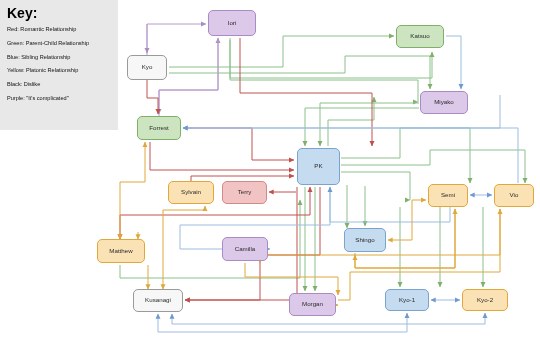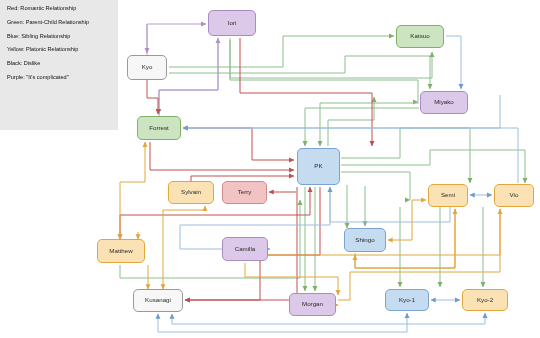--- a/index.html
+++ b/index.html
@@ -216,20 +216,21 @@
       </div>
       <div class="node" style="left: 385px; top: 289px; width: 44px; height: 22px; background: rgb(197, 219, 240); border-color: rgb(123, 163, 208);">
         <span>Kyo-1</span>
       </div>
       <div class="node" style="left: 462px; top: 289px; width: 46px; height: 22px; background: rgb(251, 226, 181); border-color: rgb(224, 168, 60);">
         <span>Kyo-2</span>
       </div>
     </div>
 
   <div id="key-panel">
+    <div id="key-title">Key:</div>
     <div id="key-entries">
         <div class="key-row">Red: Romantic Relationship</div>
         <div class="key-row">Green: Parent-Child Relationship</div>
         <div class="key-row">Blue: Sibling Relationship</div>
         <div class="key-row">Yellow: Platonic Relationship</div>
         <div class="key-row">Black: Dislike</div>
         <div class="key-row">Purple: "It's complicated"</div>
       </div>
   </div>
 

